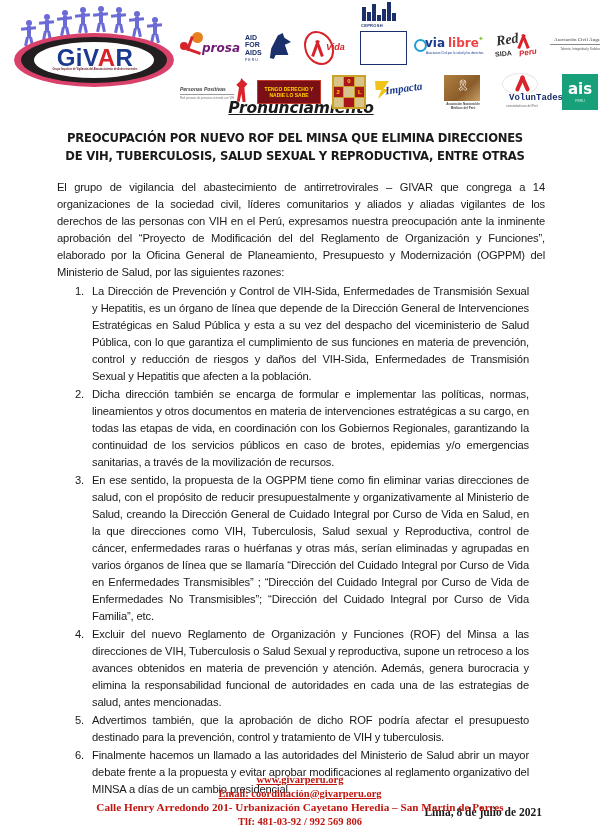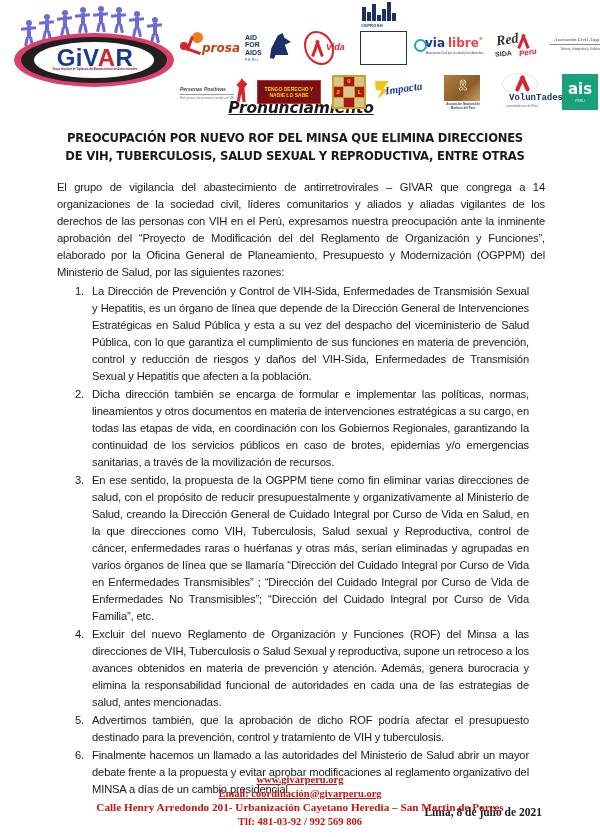--- a/index.html
+++ b/index.html
@@ -162,21 +162,21 @@
     justify-content: center;
     position: relative;
     flex: 0 0 auto;
   }
 
   
   .lg-prosa { width: 62px; }
   .lg-prosa .dot-o { width: 11px; height: 11px; border-radius: 50%; background: #e8801f; position: absolute; left: 14px; top: 4px; }
   .lg-prosa .dot-r { width: 8px; height: 8px; border-radius: 50%; background: #d8232a; position: absolute; left: 2px; top: 14px; }
   .lg-prosa .fig { position: absolute; left: 10px; top: 10px; width: 12px; height: 12px; border-left: 3px solid #d8232a; border-bottom: 3px solid #d8232a; transform: rotate(20deg); }
-  .lg-prosa .txt { position: absolute; left: 24px; top: 13px; font-size: 12px; color: #c2410c; font-weight: bold; font-style: italic; font-family: "DejaVu Sans", sans-serif; }
+  .lg-prosa .txt { position: absolute; left: 24px; top: 13px; font-size: 12px; color: #701a75; font-weight: bold; font-style: italic; font-family: "DejaVu Sans", sans-serif; }
 
   
   .lg-aid { width: 54px; }
   .lg-aid .words { font-size: 7px; font-weight: bold; color: #1b2f6b; line-height: 1.05; text-align: left; position: absolute; left: 2px; top: 6px; }
   .lg-aid .sub { font-size: 3.5px; color: #1b2f6b; letter-spacing: 1px; position: absolute; left: 2px; top: 30px; }
   .lg-aid .bird { position: absolute; left: 26px; top: 5px; width: 22px; height: 26px; background: #1b2f6b; clip-path: polygon(10% 60%, 40% 10%, 62% 0%, 70% 18%, 100% 35%, 72% 45%, 88% 85%, 30% 85%, 22% 100%, 4% 96%); }
 
   
   .lg-vida { width: 54px; }
   .lg-vida .fig { position: absolute; left: 4px; top: 3px; width: 26px; height: 30px; border: 2px solid #d8232a; border-radius: 40% 60% 40% 60%; }

